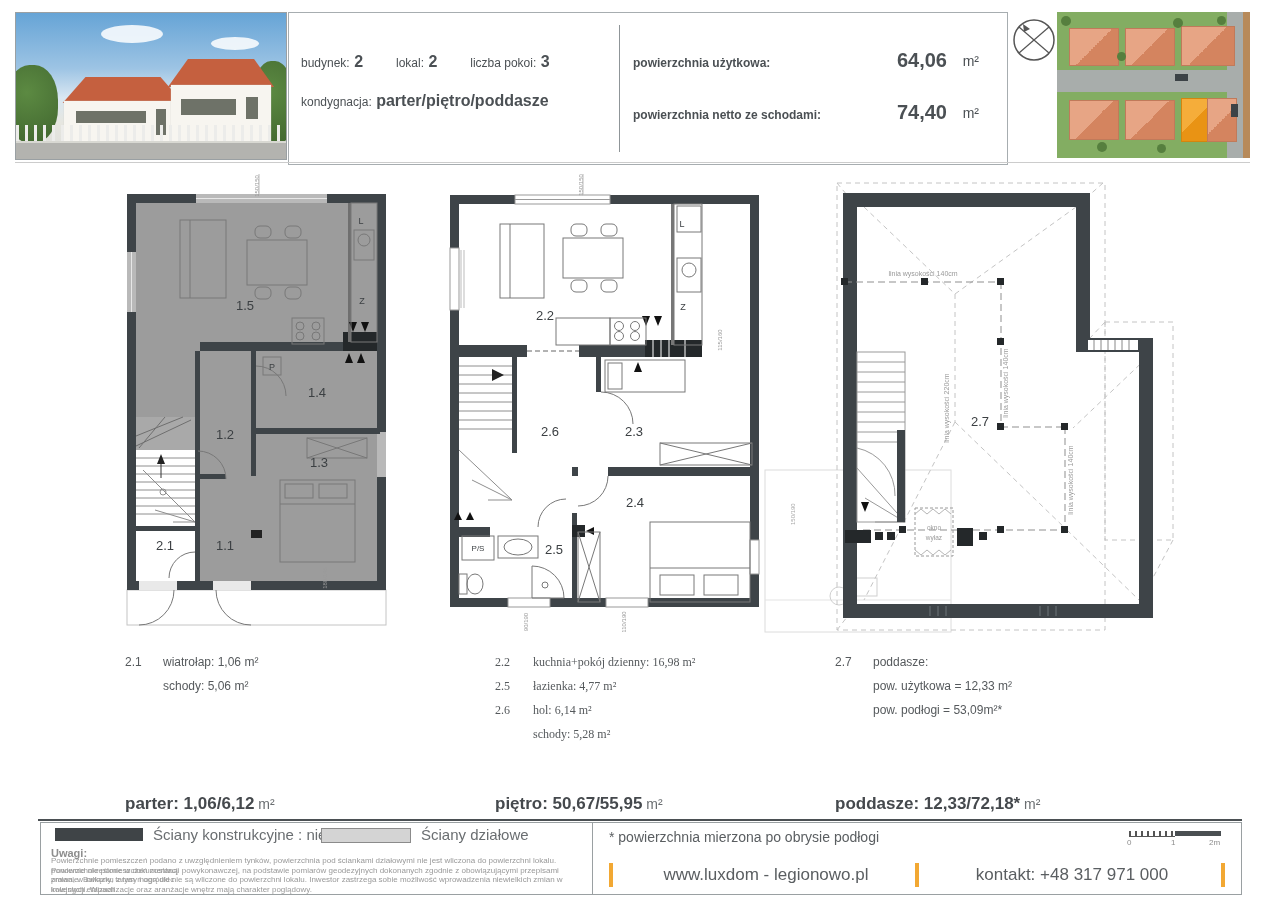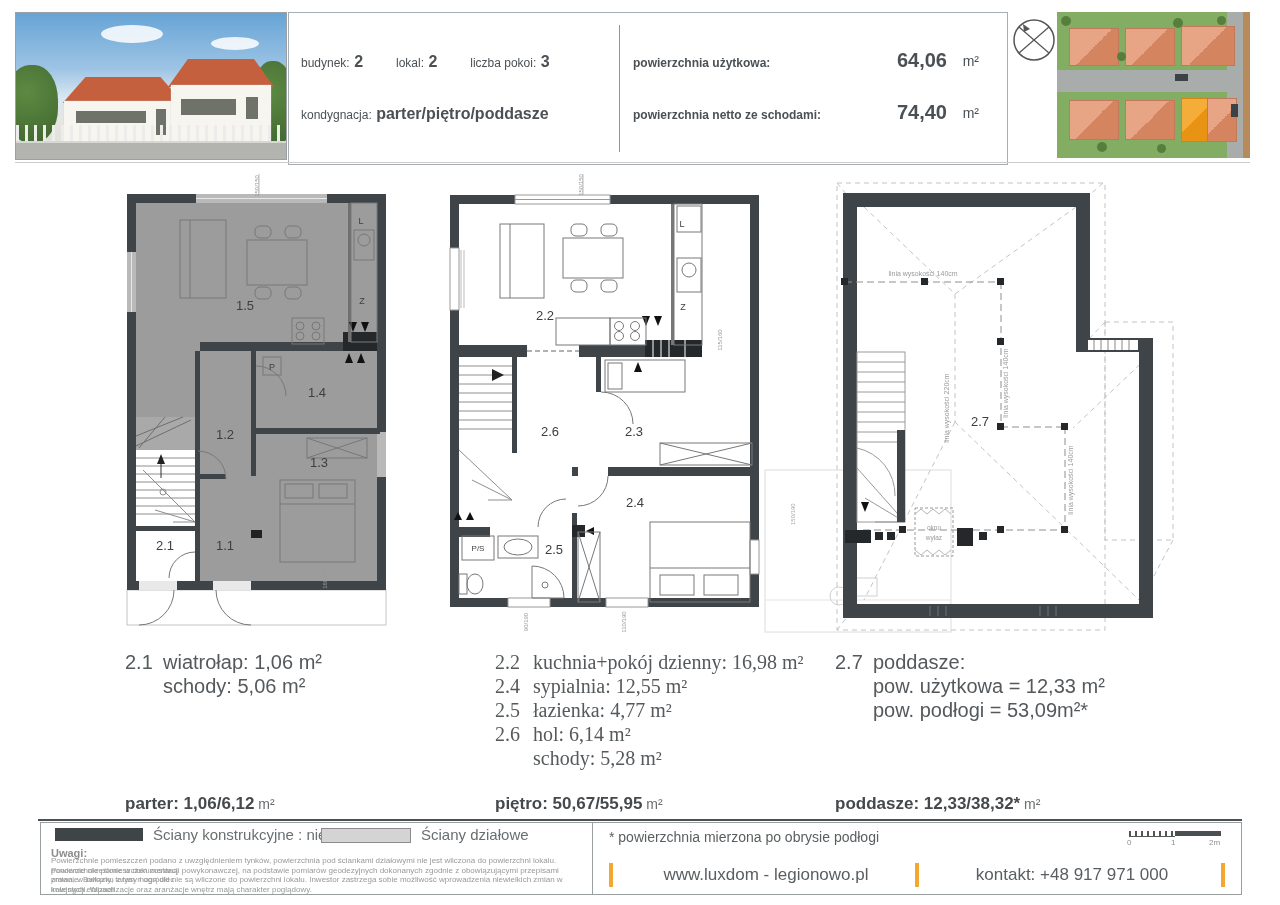--- a/index.html
+++ b/index.html
@@ -24,21 +24,21 @@
   .unit2{position:absolute;right:14px;top:0;font-size:14px;}
   .hdr-row{position:absolute;}
   .siteplan{left:1057px;top:12px;width:193px;height:146px;background:#83ad62;overflow:hidden;}
   .mini-house{position:absolute;background:linear-gradient(135deg,#e7a585 50%,#d4845f 50%);border:1px solid #c07a5a;}
   .mini-house.hl{background:linear-gradient(135deg,#f5ad3a 50%,#e99314 50%);border-color:#d3850f;}
   .mini-road{position:absolute;background:#a8adab;}
   .mini-tree{position:absolute;background:#567f3e;border-radius:50%;}
   .mini-car{position:absolute;background:#3c4246;}
   .hairline{left:15px;top:162px;width:1235px;height:1px;background:#cccccc;}
   
-  .leg{font-size:20px;color:#55595c;line-height:24px;}
+  .leg{font-size:12px;color:#55595c;line-height:24px;}
   .leg .num{display:inline-block;width:38px;}
   .total{font-size:17px;font-weight:bold;color:#45494d;}
   .total .u{font-weight:normal;font-size:14px;color:#6a6e71;}
   
   .rule{left:38px;top:819px;width:1204px;height:2px;background:#4b5054;}
   .fbox{border:1px solid #9aa0a2;background:#fff;}
   .swatch{position:absolute;height:13px;width:88px;}
   .wl-label{position:absolute;font-size:15px;color:#6a6e71;}
   .uwagi-t{position:absolute;font-size:11px;font-weight:bold;color:#8d8d8d;}
   .uwagi{position:absolute;font-size:8px;color:#999;line-height:9.5px;width:532px;}
@@ -77,21 +77,21 @@
     <div class="hdr-row" style="left:12px;top:40px;">
       <span class="f-label">budynek:</span>
       <span class="f-value">2</span>
       <span style="display:inline-block;width:24px;"></span>
       <span class="f-label">lokal:</span>
       <span class="f-value">2</span>
       <span style="display:inline-block;width:24px;"></span>
       <span class="f-label">liczba pokoi:</span>
       <span class="f-value">3</span>
     </div>
-    <div class="hdr-row" style="left:12px;top:92px;text-align:right;">
+    <div class="hdr-row" style="left:12px;top:79px;text-align:right;">
       <span class="f-label">kondygnacja:</span>
       <span class="f-value">parter/piętro/poddasze</span>
     </div>
     <div class="hdr-row" style="left:344px;top:40px;width:360px;">
       <span class="f-label" style="font-weight:bold;">powierzchnia użytkowa:</span>
       <span class="big-val">64,06</span>
       <span class="unit2">m²</span>
     </div>
     <div class="hdr-row" style="left:344px;top:92px;width:360px;">
       <span class="f-label" style="font-weight:bold;">powierzchnia netto ze schodami:</span>
@@ -387,39 +387,38 @@
       <text x="145" y="248" font-size="13" text-anchor="middle">2.7</text>
     </g>
   </svg>
 
   <div class="abs leg" style="left:125px;top:650px;">
     <div><span class="num">2.1</span><span>wiatrołap: 1,06 m²</span></div>
     <div><span class="num"></span><span>schody: 5,06 m²</span></div>
   </div>
   <div class="abs leg" style="left:495px;top:650px;font-family:Liberation Serif, serif;">
     <div><span class="num">2.2</span><span>kuchnia+pokój dzienny: 16,98 m²</span></div>
-    <div><span class="num">2.4</span><span>sypialnia: 12,55 m²</span></div>
     <div><span class="num">2.5</span><span>łazienka: 4,77 m²</span></div>
     <div><span class="num">2.6</span><span>hol: 6,14 m²</span></div>
     <div><span class="num"></span><span>schody: 5,28 m²</span></div>
   </div>
   <div class="abs leg" style="left:835px;top:650px;">
     <div><span class="num">2.7</span><span>poddasze:</span></div>
     <div><span class="num"></span><span>pow. użytkowa = 12,33 m²</span></div>
     <div><span class="num"></span><span>pow. podłogi = 53,09m²*</span></div>
   </div>
 
   <div class="abs total" style="left:125px;top:794px;">
     <span>parter: </span><span>1,06/6,12</span><span class="u"> m²</span>
   </div>
   <div class="abs total" style="left:495px;top:794px;">
     <span>piętro: </span><span>50,67/55,95</span><span class="u"> m²</span>
   </div>
   <div class="abs total" style="left:835px;top:794px;">
-    <span>poddasze: </span><span>12,33/38,32*</span><span class="u"> m²</span>
+    <span>poddasze: </span><span>12,33/72,18*</span><span class="u"> m²</span>
   </div>
 
   <div class="abs rule"></div>
 
   <div class="abs fbox" style="left:40px;top:822px;width:552px;height:71px;">
     <div class="swatch" style="left:14px;top:5px;background:#3f4447;"></div>
     <div class="wl-label" style="left:112px;top:3px;">Ściany konstrukcyjne : nierozbieralne</div>
     <div class="swatch" style="left:280px;top:5px;background:#d4d4d4;border:1px solid #8b8b8b;"></div>
     <div class="wl-label" style="left:380px;top:3px;">Ściany działowe</div>
     <div class="uwagi-t" style="left:10px;top:24px;">Uwagi:</div>
@@ -432,17 +431,17 @@
   <div class="abs fbox" style="left:592px;top:822px;width:648px;height:71px;">
     <div class="footnote" style="left:16px;top:6px;">* powierzchnia mierzona po obrysie podłogi</div>
     <div class="abs" style="left:536px;top:8px;width:46px;height:5px;background:repeating-linear-gradient(90deg,#555 0 2px,#fff 2px 6px);border-bottom:1px solid #555;"></div>
     <div class="abs" style="left:582px;top:8px;width:46px;height:5px;background:#4a4f52;"></div>
     <div class="scale-num" style="left:534px;top:15px;">0</div>
     <div class="scale-num" style="left:578px;top:15px;">1</div>
     <div class="scale-num" style="left:616px;top:15px;">2m</div>
     <div class="orangebar" style="left:16px;top:40px;"></div>
     <div class="contactline" style="left:30px;top:42px;">www.luxdom - legionowo.pl</div>
     <div class="orangebar" style="left:322px;top:40px;"></div>
-    <div class="contactline" style="left:336px;top:42px;">kontakt: +48 917 971 000</div>
+    <div class="contactline" style="left:336px;top:42px;">kontakt: +48 317 971 000</div>
     <div class="orangebar" style="left:628px;top:40px;"></div>
   </div>
 
 </div>
 
 </body></html>

